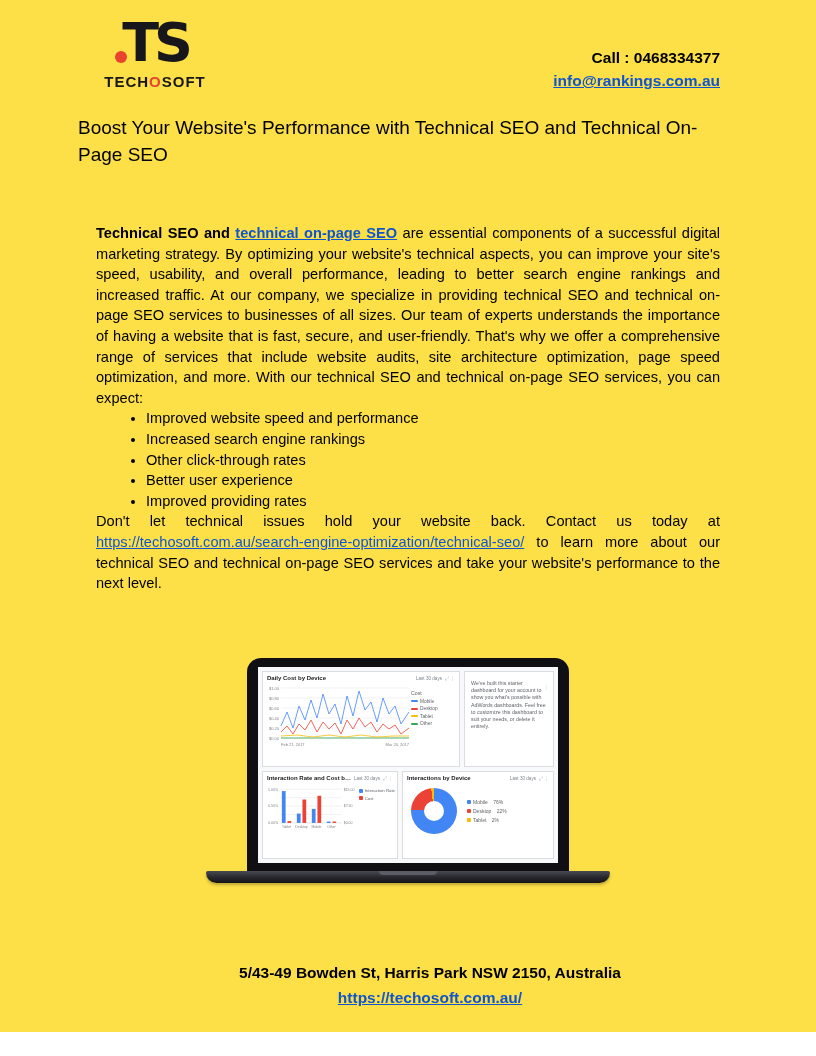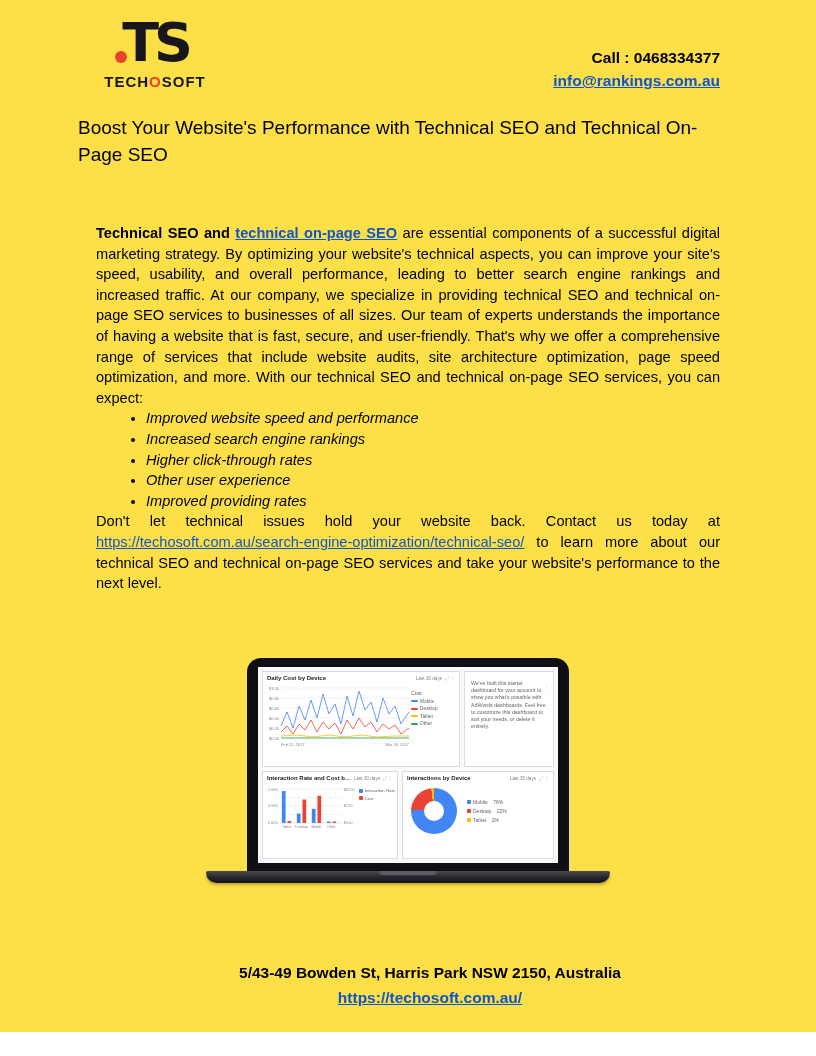--- a/index.html
+++ b/index.html
@@ -28,21 +28,21 @@
   
   .doc-title {
     position:absolute; top:114px; left:50%; transform:translateX(-50%);
     width:660px; text-align:left; font-size:19px; font-weight:400; line-height:27px;
   }
 
   
   .body-copy { position:absolute; top:185px; left:96px; width:624px; font-size:14.6px; line-height:20.6px; text-align:justify;margin-top:38px; }
   .body-copy a { color:#1155cc; text-decoration:underline; }
   .body-copy a.bold { font-weight:700; }
-  .benefits { list-style:disc; padding-left:50px; text-align:left;font-style:italic; }
+  .benefits { list-style:disc; padding-left:50px; text-align:left; }
 
   
   .footer { position:absolute; top:960px; left:0; width:100%; text-align:center; font-size:15.5px; font-weight:700; line-height:25px;padding-left:44px; }
   .footer a { color:#1155cc; text-decoration:underline; font-weight:700;text-align:center; }
 
   
   .laptop { position:absolute; top:658px; left:50%; transform:translateX(-50%); width:404px; }
   .screen { width:322px; margin:0 auto; background:#101014; border-radius:14px 14px 0 0; padding:9px 11px 8px; }
   .display { width:300px; height:196px; background:#f8f9fa; padding:4px; display:flex; flex-direction:column; gap:4px; overflow:hidden; }
   .dash-row { display:flex; gap:4px; }
@@ -121,22 +121,22 @@
 
   <div class="body-copy">
     <p>
       <b>Technical SEO and</b>
       <a href="#" class="bold">technical on-page SEO</a>
       <span>are essential components of a successful digital marketing strategy. By optimizing your website's technical aspects, you can improve your site's speed, usability, and overall performance, leading to better search engine rankings and increased traffic. At our company, we specialize in providing technical SEO and technical on-page SEO services to businesses of all sizes. Our team of experts understands the importance of having a website that is fast, secure, and user-friendly. That's why we offer a comprehensive range of services that include website audits, site architecture optimization, page speed optimization, and more. With our technical SEO and technical on-page SEO services, you can expect:</span>
     </p>
     <ul class="benefits">
       <li>Improved website speed and performance</li>
       <li>Increased search engine rankings</li>
-      <li>Higher click-through rates</li>
-      <li>Other user experience</li>
+      <li>Other click-through rates</li>
+      <li>Better user experience</li>
       <li>Improved providing rates</li>
     </ul>
     <p>
       <span>Don't let technical issues hold your website back. Contact us today at</span>
       <a href="#">https://techosoft.com.au/search-engine-optimization/technical-seo/</a>
       <span>to learn more about our technical SEO and technical on-page SEO services and take your website's performance to the next level.</span>
     </p>
   </div>
 
   <div class="laptop">

